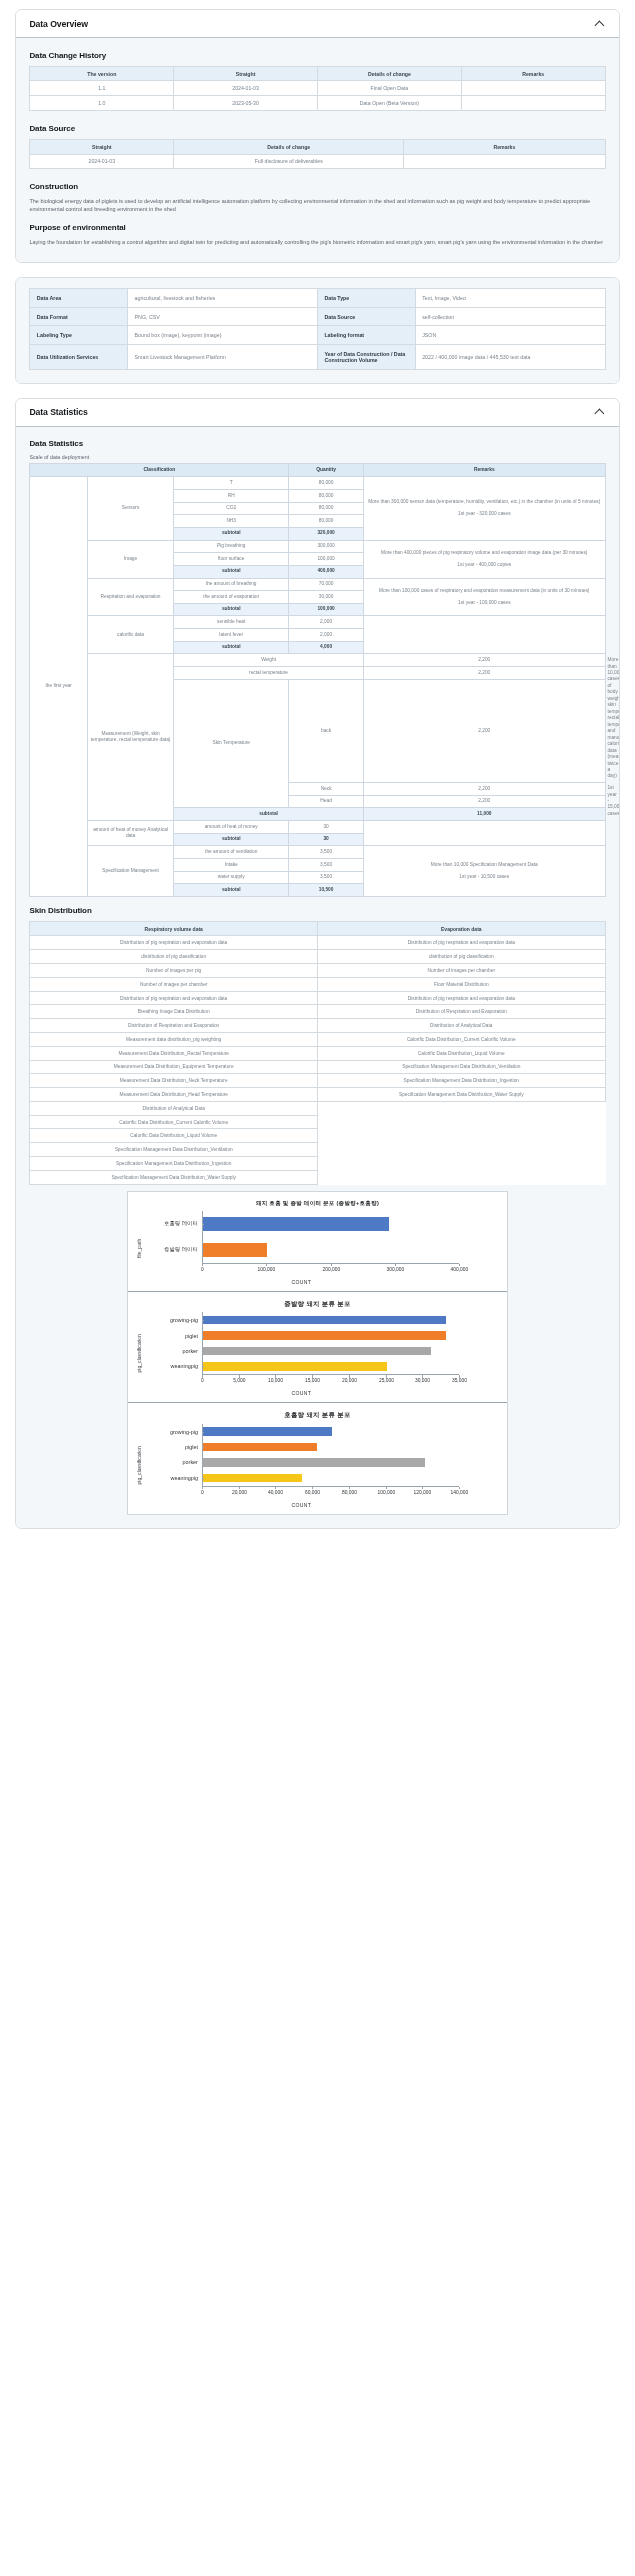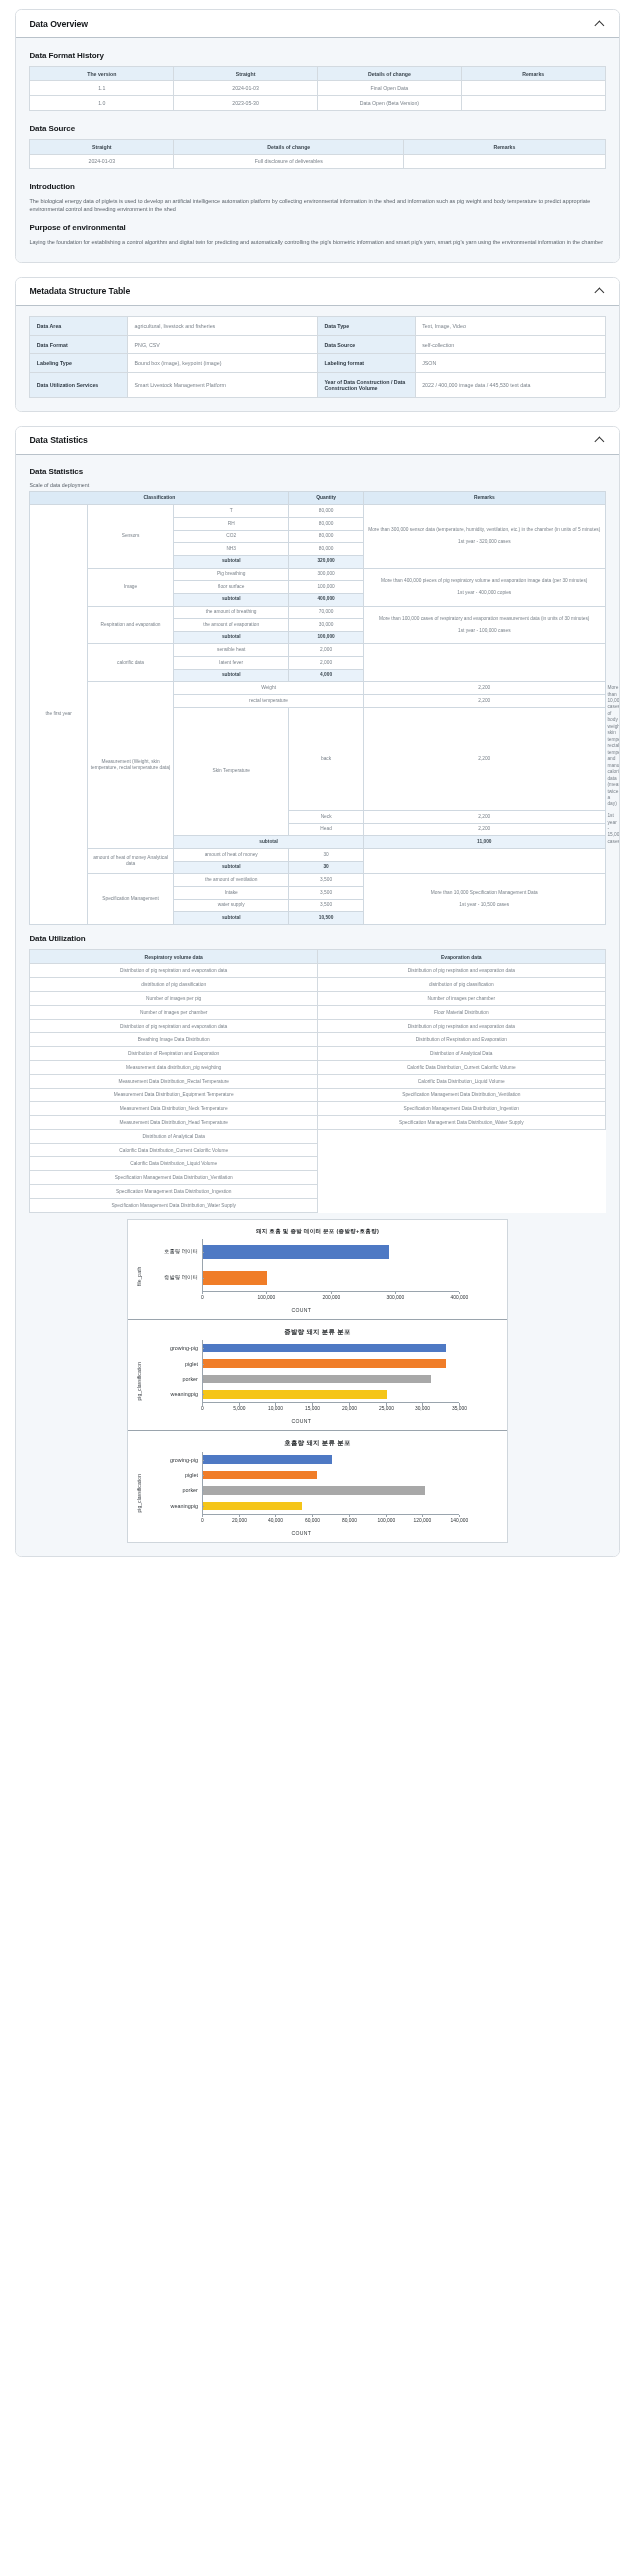--- a/index.html
+++ b/index.html
@@ -153,21 +153,21 @@
 
 <div class="page">
 
   <section class="card">
     <div class="card-head">
       <span class="card-title">Data Overview</span>
       <span class="chev"></span>
     </div>
     <div class="card-body">
 
-      <h3 class="sec">Data Format History</h3>
+      <h3 class="sec">Data Change History</h3>
       <div class="tbl-wrap">
         <table class="grid">
           <colgroup>
               <col style="width:25%">
               <col style="width:25%">
               <col style="width:25%">
               <col style="width:25%">
             </colgroup>
           <thead>
               <tr id="ch-head">
@@ -212,34 +212,30 @@
           <tbody id="dh-body">
               <tr>
                 <td>2024-01-03</td>
                 <td>Full disclosure of deliverables</td>
                 <td></td>
               </tr>
             </tbody>
         </table>
       </div>
 
-      <h3 class="sec tight">Introduction</h3>
+      <h3 class="sec tight">Construction</h3>
       <p class="body-text">The biological energy data of piglets is used to develop an artificial intelligence automation platform by collecting environmental information in the shed and information such as pig weight and body temperature to predict appropriate environmental control and breeding environment in the shed</p>
 
       <h3 class="sec tight">Purpose of environmental</h3>
       <p class="body-text">Laying the foundation for establishing a control algorithm and digital twin for predicting and automatically controlling the pig's biometric information and smart pig's yarn, smart pig's yarn using the environmental information in the chamber</p>
 
     </div>
   </section>
 
   <section class="card">
-    <div class="card-head">
-      <span class="card-title">Metadata Structure Table</span>
-      <span class="chev"></span>
-    </div>
     <div class="card-body">
       <table class="meta">
         <tbody id="meta-body">
             <tr>
               <td class="k">Data Area</td>
               <td class="v">agricultural, livestock and fisheries</td>
               <td class="k">Data Type</td>
               <td class="v">Text, Image, Video</td>
             </tr>
             <tr>
@@ -422,21 +418,21 @@
               <td>water supply</td>
               <td>3,500</td>
             </tr>
             <tr>
               <td class="sub" colspan="1">subtotal</td>
               <td class="subnum">10,500</td>
             </tr>
           </tbody>
       </table>
 
-      <h3 class="sec tight">Data Utilization</h3>
+      <h3 class="sec tight">Skin Distribution</h3>
       <table class="dist">
         <colgroup>
             <col style="width:50%">
             <col style="width:50%">
           </colgroup>
         <thead>
             <tr id="ds-head">
               <th>Respiratory volume data</th>
               <th>Evaporation data</th>
             </tr>

